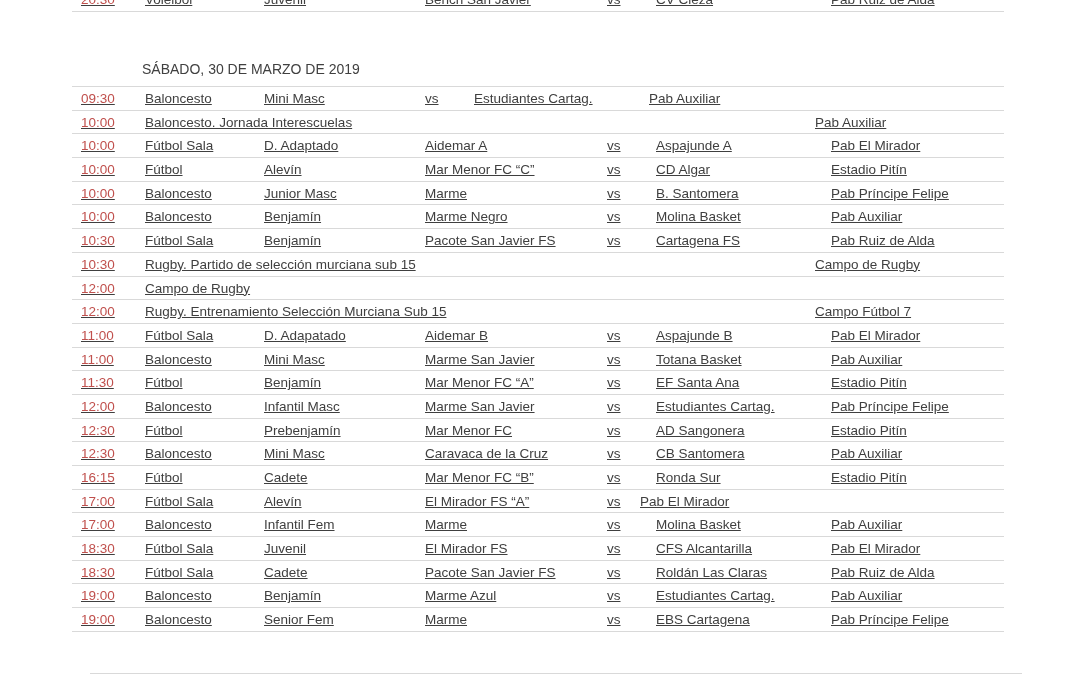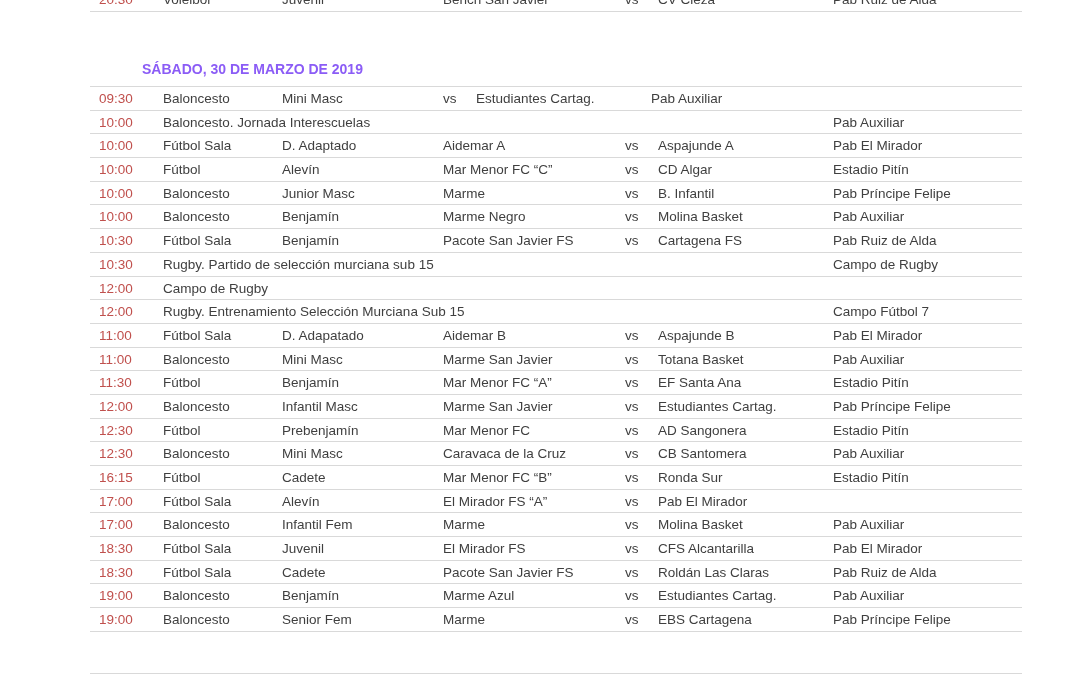--- a/index.html
+++ b/index.html
@@ -7,45 +7,46 @@
     position:relative;
     width:1080px;height:675px;
     background:#ffffff;
     overflow:hidden;
     font-family:"Liberation Sans", sans-serif;
     color:#3f3f3f;
     font-size:13.5px;
   }
   .sched-table{
     position:absolute;
-    left:90px;
+    left:72px;
     width:932px;
+    text-decoration:underline;
   }
   .row{
     display:flex;
     height:23.7px;
     line-height:23.7px;
     border-top:1px solid #d9d9d9;
     box-sizing:border-box;
     white-space:nowrap;
   }
   .row span{overflow:visible;}
   .c-time{width:73px;padding-left:9px;box-sizing:border-box;color:#c0504d;}
   .c-sport{width:119px;}
   .c-cat{width:161px;}
   .c-home{width:182px;}
   .c-vs{width:33px;}
-  .c-away{width:175px;}
+  .c-away{width:175px;margin-left:16px;}
   .c-venue{flex:1;}
   .c-event{width:670px;}
   .date-heading{
     position:absolute;
     left:142px;
-    color:#8b5cf6;
-    font-weight:bold;
+    color:#404040;
+    font-weight:normal;
     font-size:14px;
     white-space:nowrap;
   }
   .top-table{top:-12px;}
   .top-table .row{border-top:none;border-bottom:1px solid #d9d9d9;}
   .sat-table{top:86px;border-bottom:1px solid #d9d9d9;}
   .bottom-divider{
     position:absolute;
     left:90px;top:673px;width:932px;height:0;
     border-top:1px solid #d9d9d9;
@@ -105,21 +106,21 @@
     <span class="c-away">CD Algar</span>
     <span class="c-venue">Estadio Pitín</span>
   </div>
 
   <div class="row">
     <span class="c-time">10:00</span>
     <span class="c-sport">Baloncesto</span>
     <span class="c-cat">Junior Masc</span>
     <span class="c-home">Marme</span>
     <span class="c-vs">vs</span>
-    <span class="c-away">B. Infantil</span>
+    <span class="c-away">B. Santomera</span>
     <span class="c-venue">Pab Príncipe Felipe</span>
   </div>
 
   <div class="row">
     <span class="c-time">10:00</span>
     <span class="c-sport">Baloncesto</span>
     <span class="c-cat">Benjamín</span>
     <span class="c-home">Marme Negro</span>
     <span class="c-vs">vs</span>
     <span class="c-away">Molina Basket</span>

